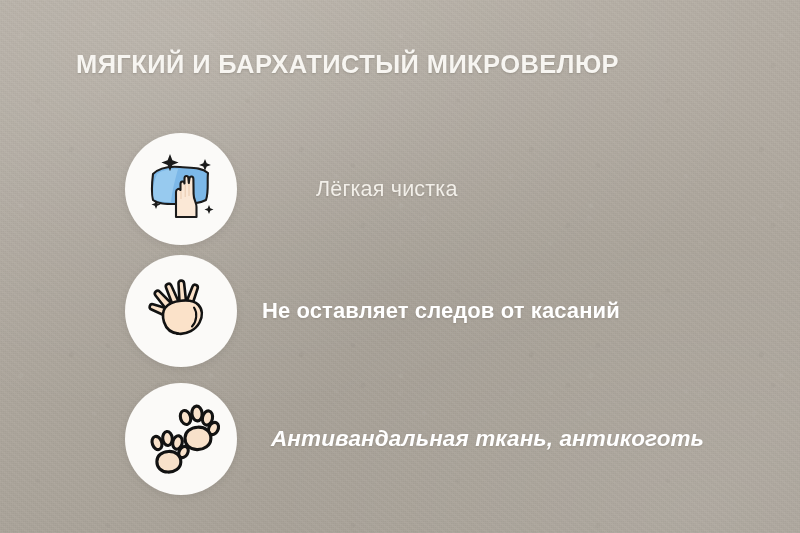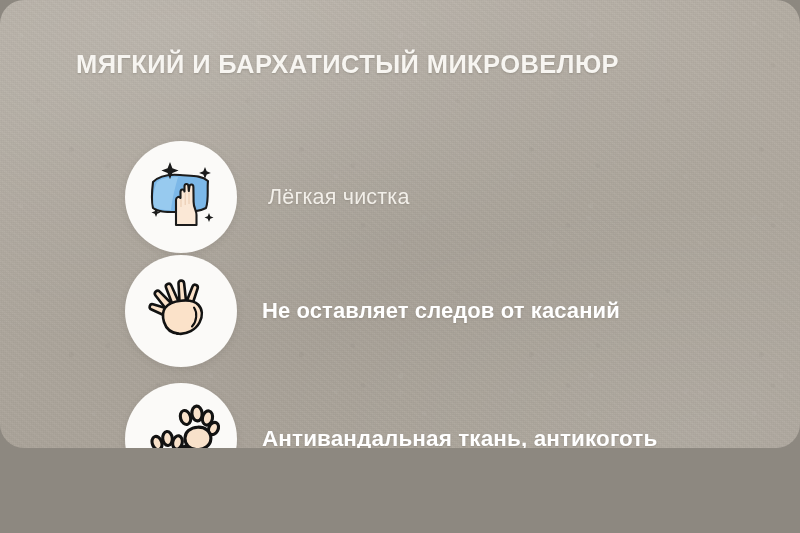--- a/index.html
+++ b/index.html
@@ -5,37 +5,36 @@
 <style>
   html, body {
     margin: 0;
     padding: 0;
     background: #8d8880;
   }
 
   #slide {
     position: relative;
     width: 800px;
-    height: 448px;
+    height: 533px;
     overflow: hidden;
     font-family: "Liberation Sans", "DejaVu Sans", sans-serif;
     background-color: #b0a99f;
     background-image:
       radial-gradient(ellipse 120% 115% at 22% 8%,
                       rgba(255,255,255,0.115) 0%,
                       rgba(255,255,255,0.045) 34%,
                       rgba(255,255,255,0.0) 62%),
       radial-gradient(ellipse 95% 90% at 88% 96%,
                       rgba(255,255,255,0.07) 0%,
                       rgba(255,255,255,0.0) 58%),
       radial-gradient(ellipse 78% 80% at 50% 54%,
                       rgba(92,86,78,0.10) 0%,
                       rgba(92,86,78,0.0) 70%),
       linear-gradient(180deg, #b5aea4 0%, #b0a99f 46%, #aba49a 100%);
-    border-radius: 24px;
   }
 
   
   #slide::before {
     content: "";
     position: absolute;
     inset: -10px;
     pointer-events: none;
     opacity: 0.5;
     background-image:
@@ -97,21 +96,21 @@
     z-index: 3;
   }
 
   .feature-row {
     position: absolute;
     left: 125px;
     display: flex;
     align-items: center;
     height: 112px;
   }
-  .feature-row.r0 { top: 141px; }
+  .feature-row.r0 { top: 133px; gap: 48px; }
   .feature-row.r1 { top: 255px; }
   .feature-row.r2 { top: 383px; }
 
   .badge {
     position: relative;
     flex: 0 0 auto;
     width: 112px;
     height: 112px;
     border-radius: 50%;
     background: #fbfaf8;
@@ -135,24 +134,25 @@
     color: #f2efe9;
     letter-spacing: 0.2px;
   }
   .r1 .feature-label {
     margin-left: 25px;
     font-size: 22px;
     font-weight: bold;
     letter-spacing: 0.1px;
   }
   .r2 .feature-label {
-    margin-left: 25px;
+    margin-left: 34px;
     font-size: 22.5px;
     font-weight: bold;
     letter-spacing: 0.1px;
+    font-style: italic;
   }
 </style>
 </head>
 <body>
 
 <div id="slide">
 
   <h1 id="headline">МЯГКИЙ И БАРХАТИСТЫЙ МИКРОВЕЛЮР</h1>
 
   <ul class="feature-list">

